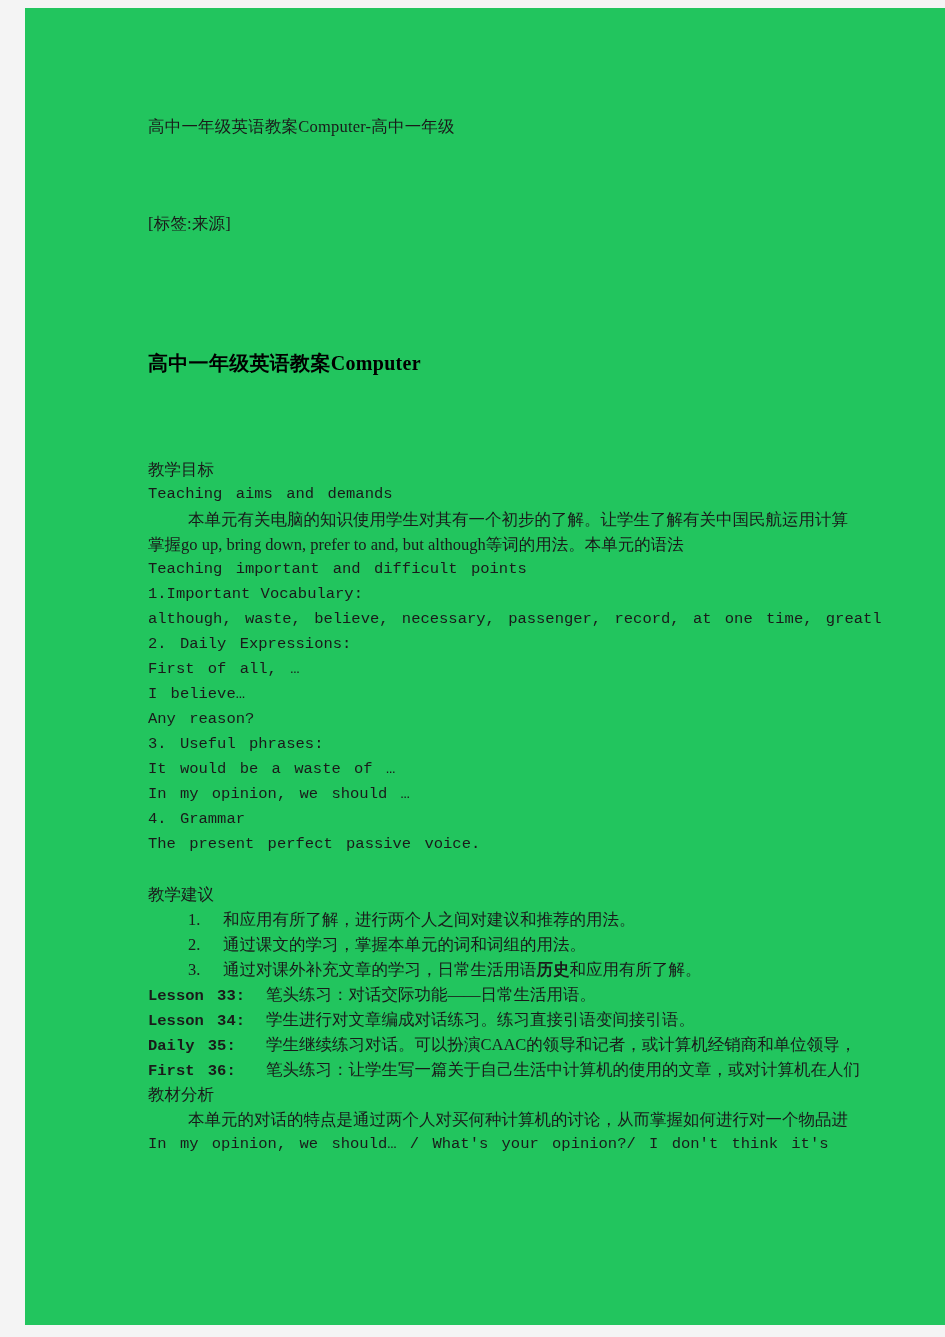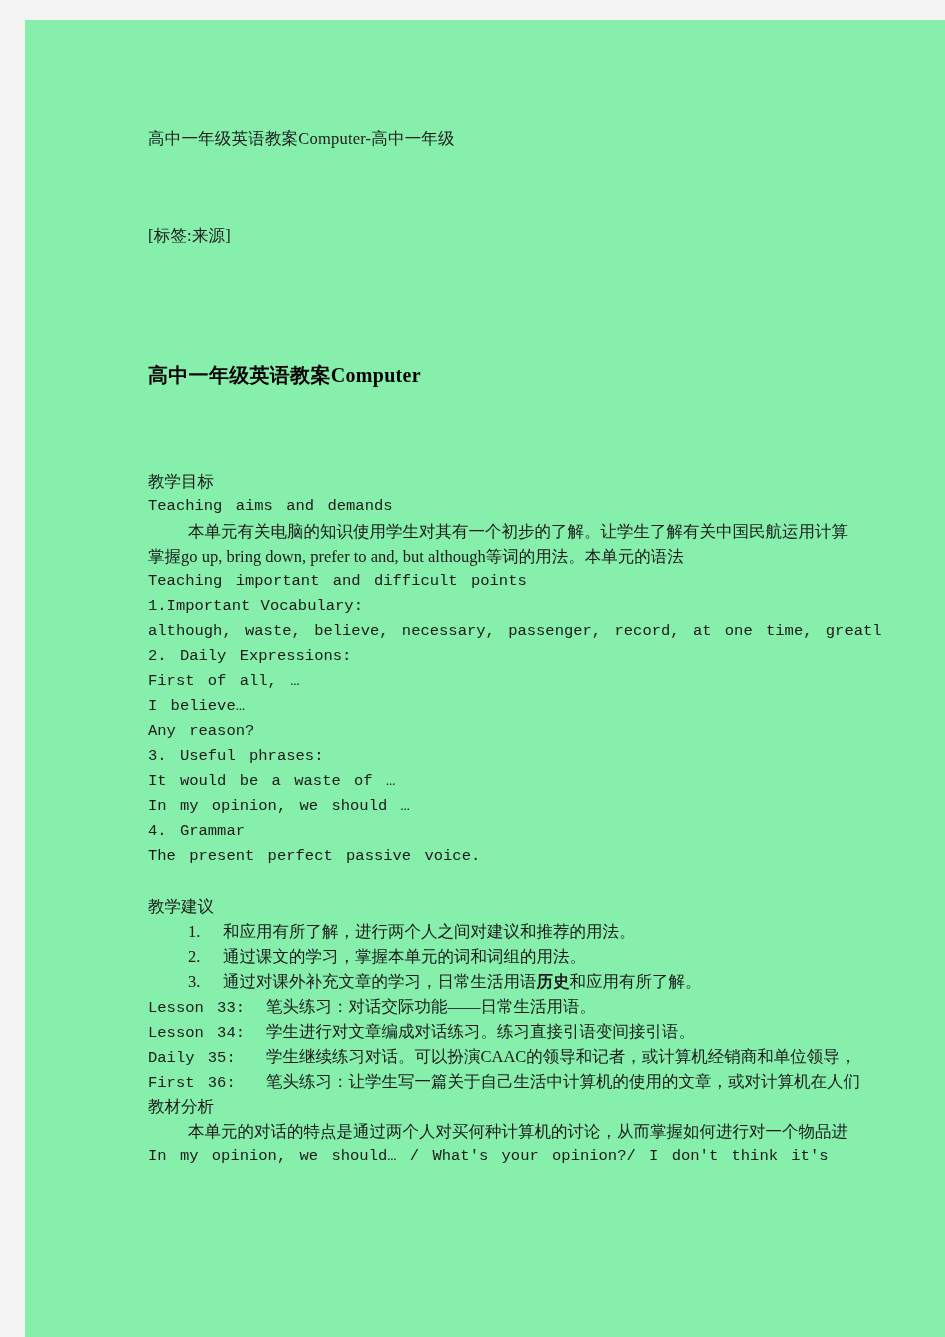--- a/index.html
+++ b/index.html
@@ -10,24 +10,24 @@
   body {
     width: 945px;
     height: 1337px;
     overflow: hidden;
     font-family: "Liberation Serif", "DejaVu Serif", serif;
   }
 
   .page {
     position: absolute;
     left: 25px;
-    top: 20px;
+    top: 8px;
     width: 920px;
     height: 1317px;
-    background: #86efac;
+    background: #22c55e;
     overflow: hidden;
   }
 
   .content {
     position: absolute;
     left: 123px;
     top: 0;
     width: 1400px;        
     white-space: nowrap;
   }
@@ -87,20 +87,21 @@
   }
   .num-item .txt { }
 
   
   .lesson .lbl {
     display: inline-block;
     width: 118px;
     font-family: "Liberation Mono", "DejaVu Sans Mono", monospace;
     font-size: 15.5px;
     word-spacing: 4px;
+    font-weight: bold;
   }
 
   .strong { font-weight: bold; }
   .gap-md { height: 25px; }
 </style>
 </head>
 <body>
 
 <div class="page">
   <div class="content">

